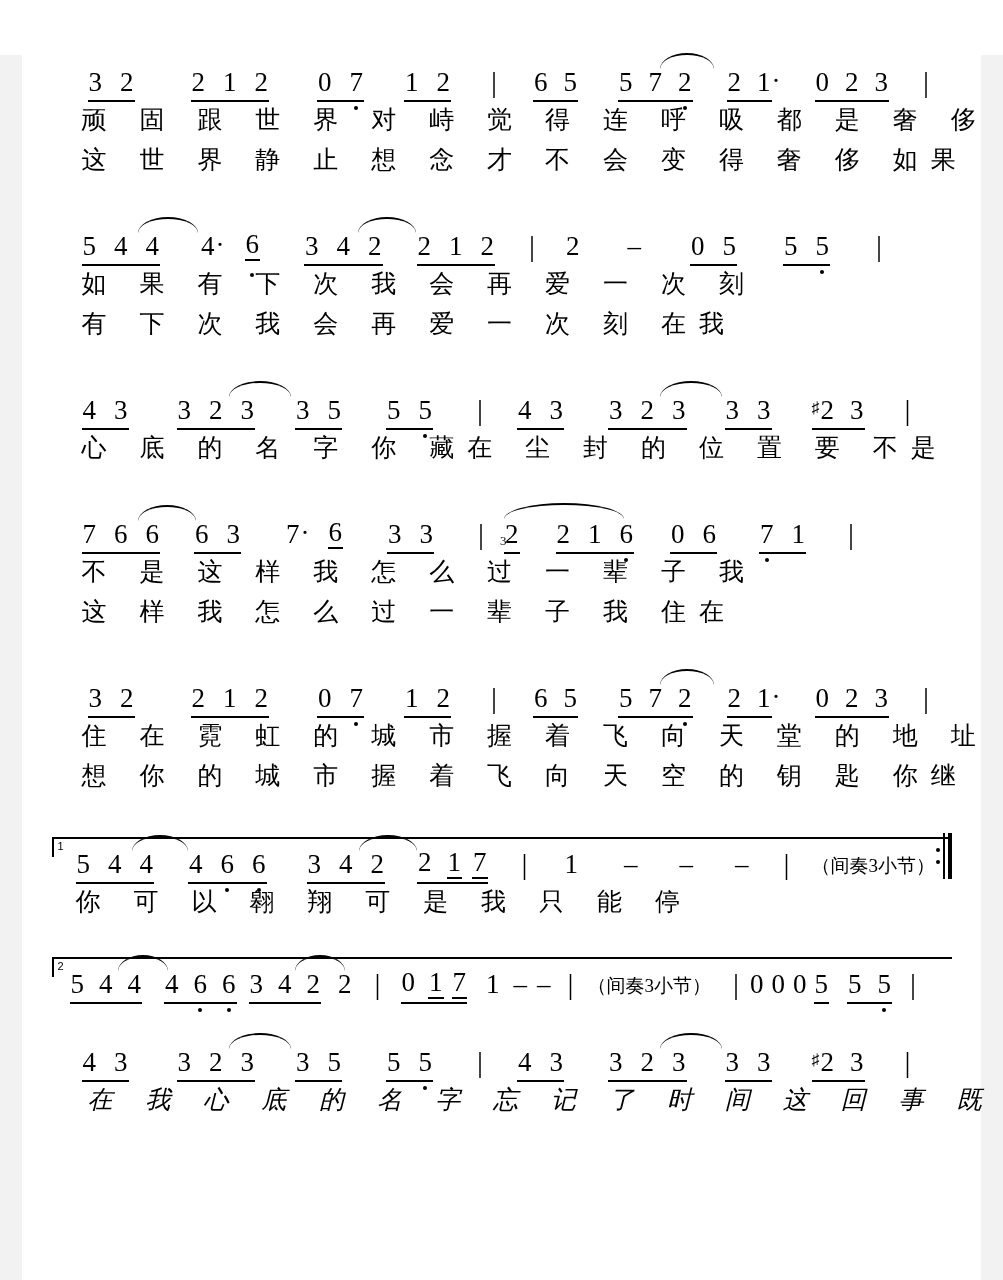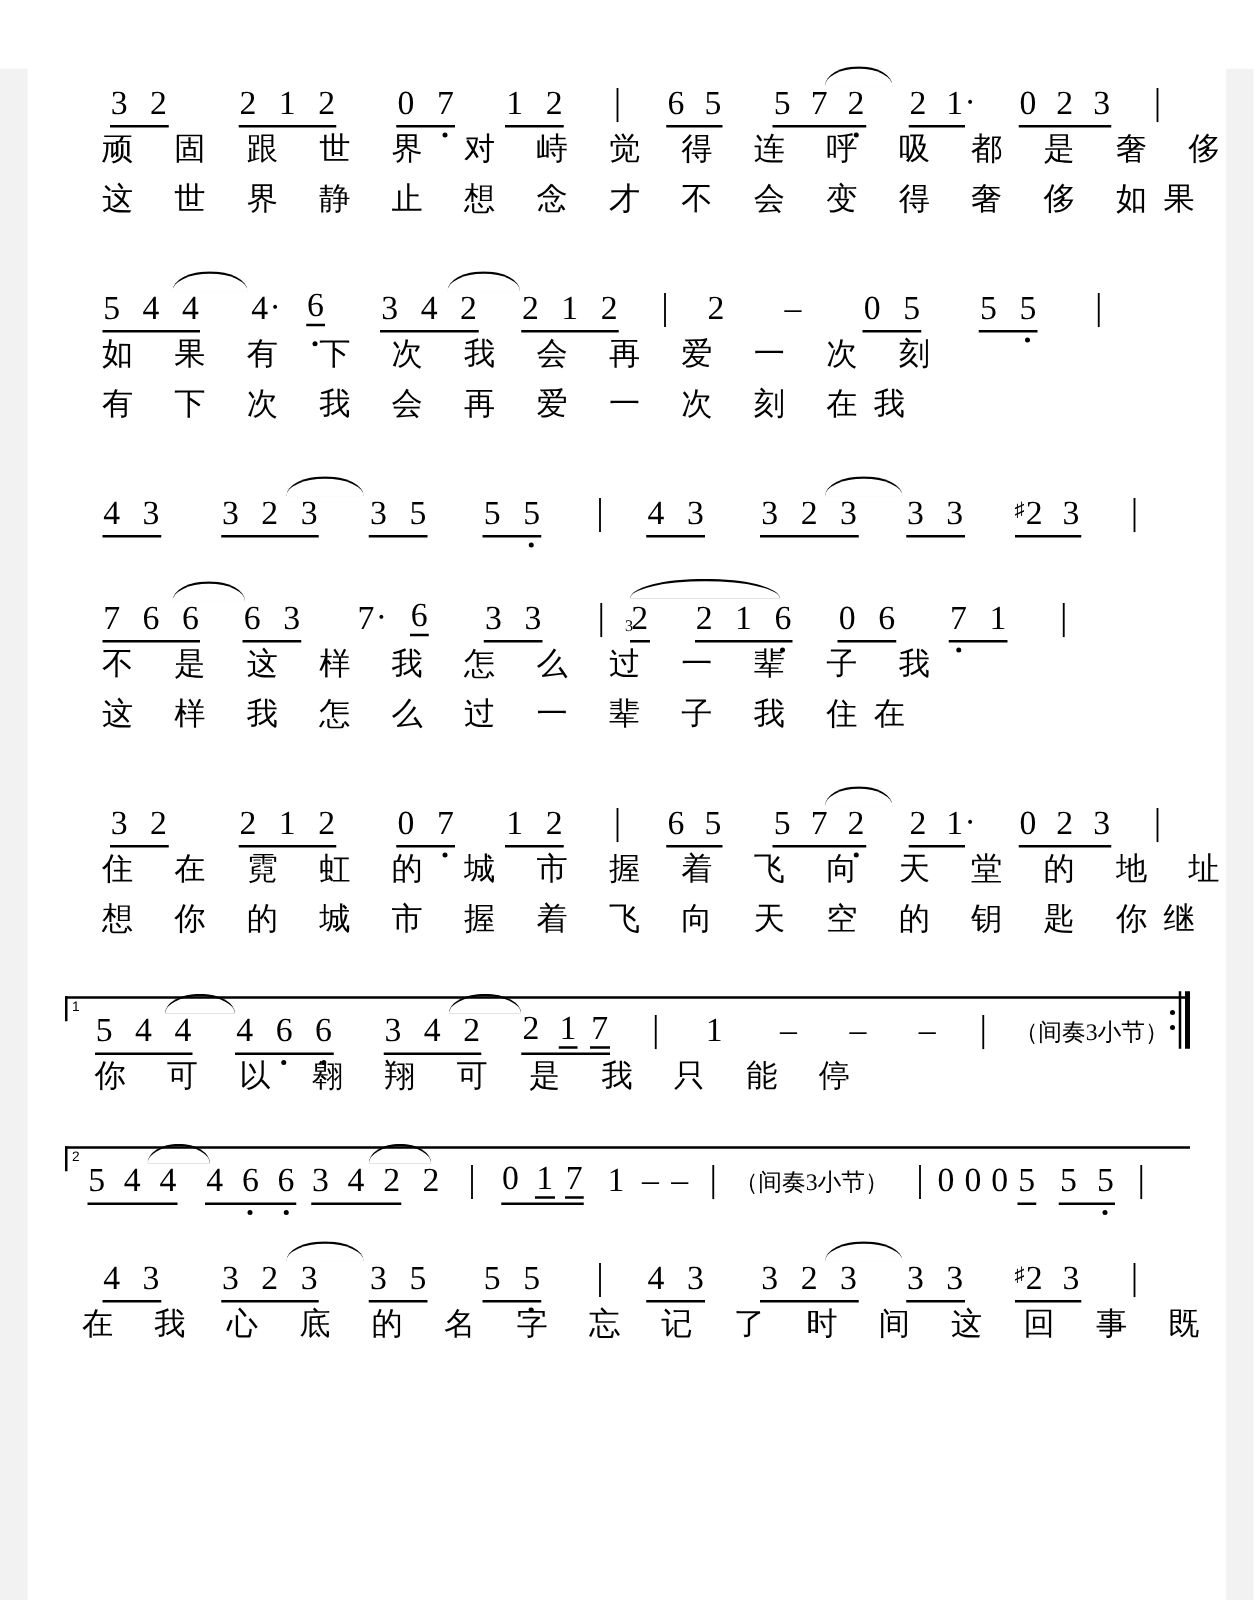--- a/index.html
+++ b/index.html
@@ -303,20 +303,23 @@
       <span class="grp beam1">
         <span class="note">3</span><span style="display:inline-block;width:16px;"></span><span class="note">3</span>
       </span>
       <span style="display:inline-block;width:40px;"></span>
       <span class="grp beam1">
         <span class="sharp">♯</span><span class="note">2</span><span style="display:inline-block;width:14px;"></span><span class="note">3</span>
       </span>
       <span style="display:inline-block;width:40px;"></span>
       <span class="bar">|</span>
     </div>
+    <div class="lyricrow">
+      <span class="lyric" style="margin-left:30px;letter-spacing:13px;">心 底  的 名 字    你 藏在   尘 封 的 位 置   要 不是</span>
+    </div>
   </div>
 
   <div class="system" style="margin-top:42px;">
     <div class="noterow">
       <span class="grp beam1" style="margin-left:30px;position:relative;">
         <span class="slur" style="left:56px;width:58px;top:-14px;"></span>
         <span class="note">7</span><span style="display:inline-block;width:16px;"></span><span class="note">6</span><span style="display:inline-block;width:16px;"></span><span class="note">6</span>
       </span>
       <span style="display:inline-block;width:34px;"></span>
       <span class="grp beam1">
@@ -551,16 +554,16 @@
         <span class="note">3</span><span style="display:inline-block;width:16px;"></span><span class="note">3</span>
       </span>
       <span style="display:inline-block;width:40px;"></span>
       <span class="grp beam1">
         <span class="sharp">♯</span><span class="note">2</span><span style="display:inline-block;width:14px;"></span><span class="note">3</span>
       </span>
       <span style="display:inline-block;width:40px;"></span>
       <span class="bar">|</span>
     </div>
     <div class="lyricrow">
-      <span class="lyric" style="margin-left:14px;letter-spacing:13px;">在 我  心 底 的  名 字    忘    记 了  时 间 这  回 事    既</span>
+      <span class="lyric" style="margin-left:36px;letter-spacing:13px;font-style:italic;">在 我  心 底 的  名 字    忘    记 了  时 间 这  回 事    既</span>
     </div>
   </div>
 </div>
 
 </body></html>

